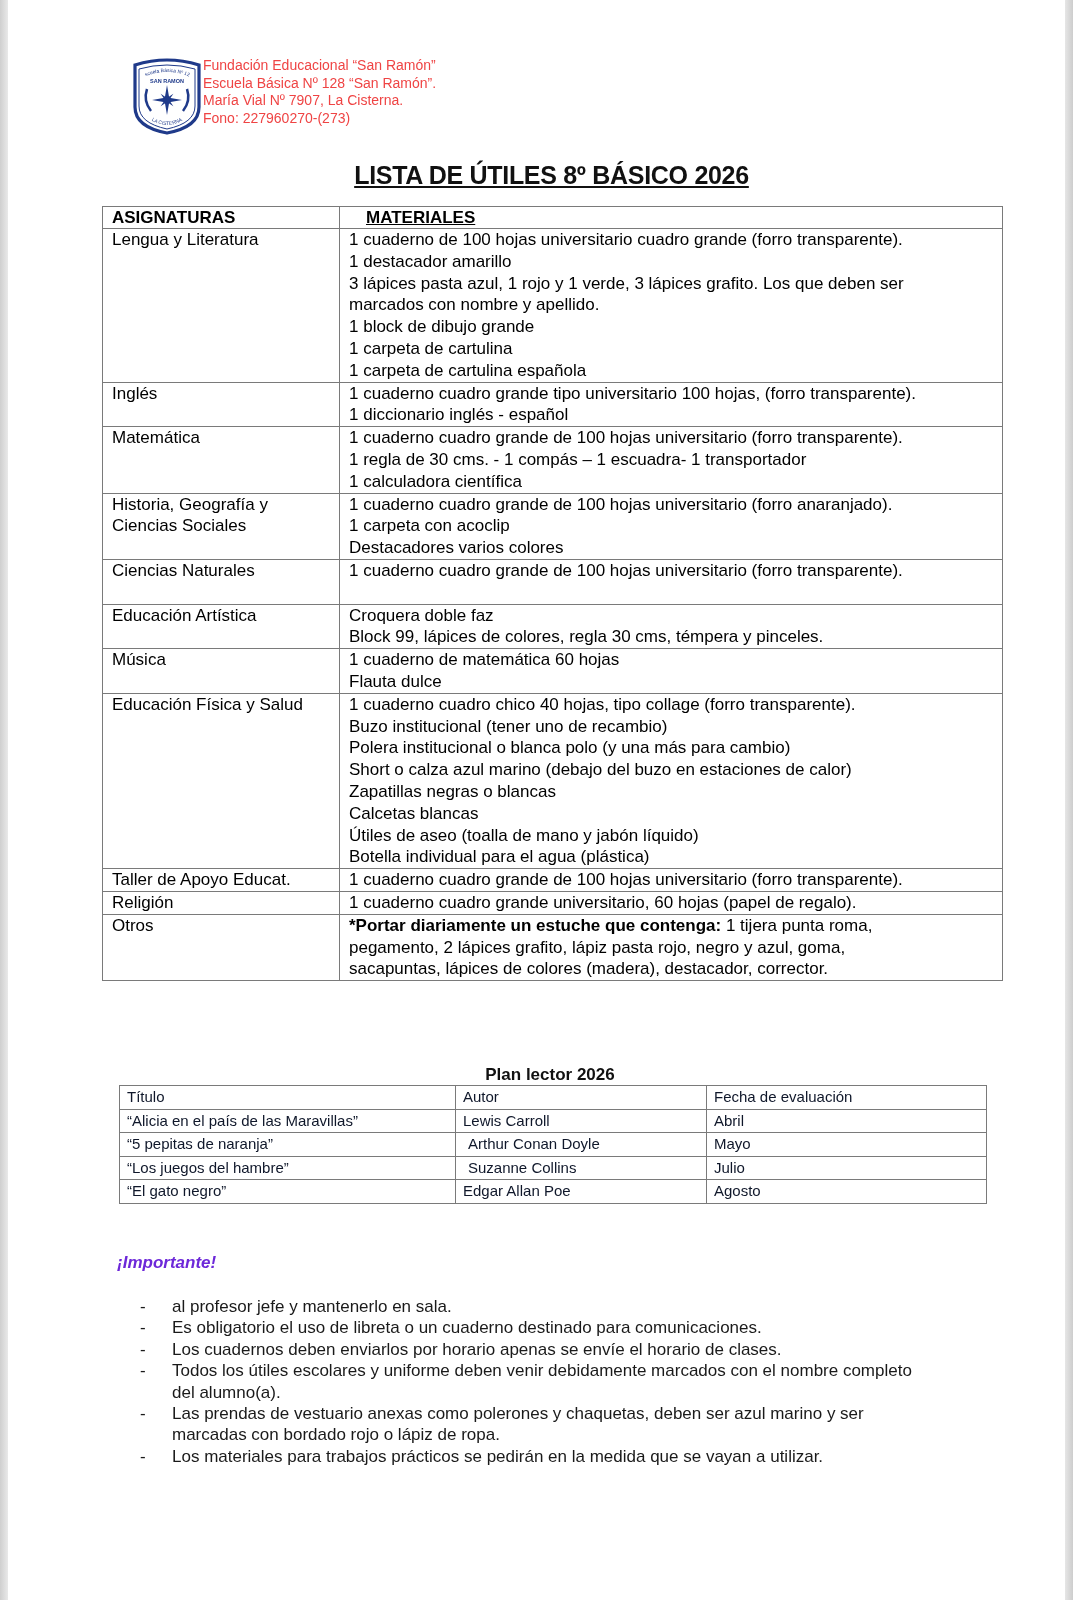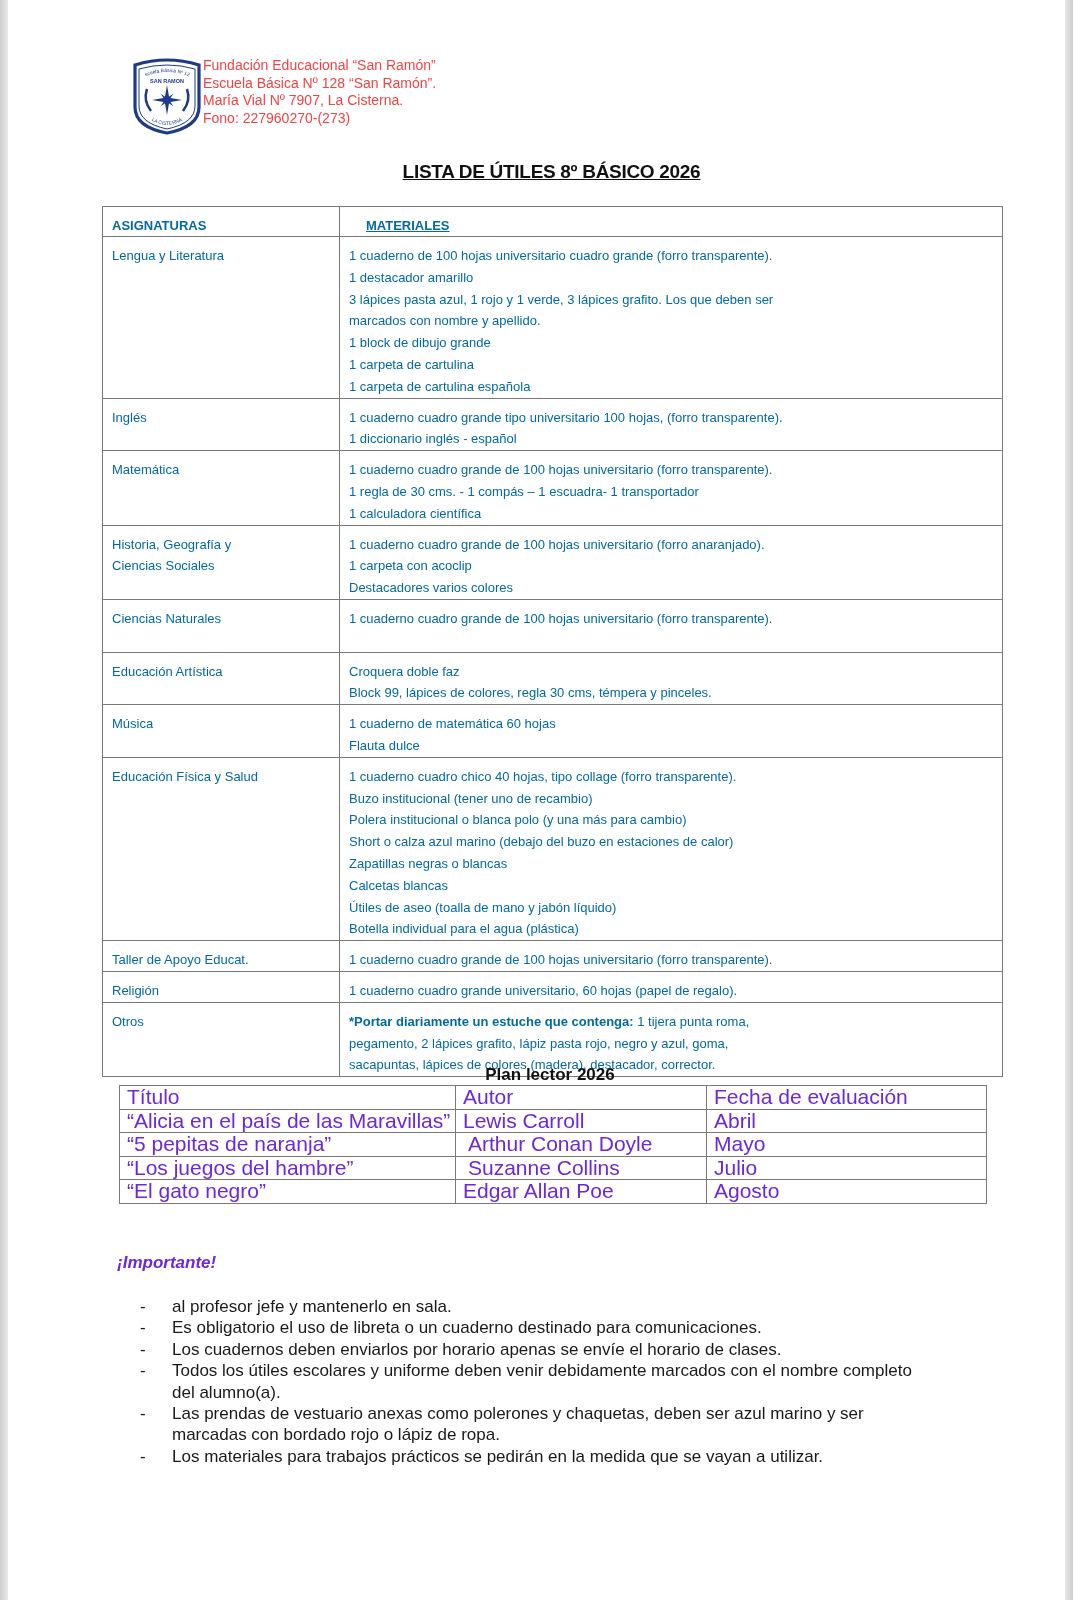--- a/index.html
+++ b/index.html
@@ -10,45 +10,45 @@
   }
   .edge-left { position: absolute; left: 0; top: 0; width: 8px; height: 1600px; background: linear-gradient(to right, #cfcfcf, #e9e9e9); }
   .edge-right { position: absolute; right: 0; top: 0; width: 8px; height: 1600px; background: linear-gradient(to right, #e6e6e6, #cdcdcd); }
 
   .header { position: absolute; left: 131px; top: 55px; height: 80px; }
   .logo { position: absolute; left: 0; top: 2px; width: 72px; height: 78px; }
   .header-lines { position: absolute; left: 72px; top: 2px; font-size: 14px; line-height: 17.5px; white-space: nowrap; color: #ef4444; }
 
   .doc-title {
     position: absolute; left: 0; width: 1073px; top: 161px; text-align: center;
-    font-family: "Liberation Sans", sans-serif; font-weight: bold; font-size: 19px;
+    font-family: "Liberation Sans", sans-serif; font-weight: bold; font-size: 25px;
     text-decoration: underline; letter-spacing: -0.3px; color: #111;
     padding-left: 30px; box-sizing: border-box;
   }
 
   table { border-collapse: collapse; }
   .main-table { position: absolute; left: 102px; top: 206px; width: 901px; }
   .main-table td, .main-table th {
-    border: 1.5px solid #7a7a7a; vertical-align: top; font-size: 13px; line-height: 21.8px;
-    padding: 8px 6px 0 9px; font-weight: normal; text-align: left; color: #0369a1;
+    border: 1.5px solid #7a7a7a; vertical-align: top; font-size: 17px; line-height: 21.8px;
+    padding: 0 6px 0 9px; font-weight: normal; text-align: left; color: #000000;
   }
   .main-table th { font-weight: bold; line-height: 21px; }
   .main-table .col1 { width: 221px; }
   .main-table th.col2 { padding-left: 26px; text-decoration: underline; }
   .main-table td.col2 { padding-left: 9px; }
   .line { display: block; white-space: nowrap; }
   .wrap { display: block; }
   .spacer-row { height: 21.8px; }
   .bold { font-weight: bold; }
 
   .plan-title { position: absolute; left: 0; width: 1100px; top: 1065px; text-align: center; font-weight: bold; font-size: 17px; color: #111; }
   .plan-table { position: absolute; left: 119px; top: 1085px; width: 868px; }
   .plan-table td {
-    border: 1.5px solid #7a7a7a; font-size: 21px; line-height: 22.5px; padding: 0 4px 0 7px;
-    white-space: nowrap; color: #6d28d9; vertical-align: top;
+    border: 1.5px solid #7a7a7a; font-size: 15px; line-height: 22.5px; padding: 0 4px 0 7px;
+    white-space: nowrap; color: #0f172a; vertical-align: top;
   }
   .plan-table .pc1 { width: 324px; }
   .plan-table .pc2 { width: 234px; }
   .plan-table tr.last td { border-right: none; }
   .plan-table tr.last td.pc1, .plan-table tr.last td.pc2 { border-right: 1.5px solid #7a7a7a; }
   .indent { padding-left: 12px !important; }
 
   .important-title { position: absolute; left: 117px; top: 1253px; font-weight: bold; font-style: italic; font-size: 17px; color: #6d28d9; }
   .notes { position: absolute; left: 140px; top: 1296px; width: 860px; margin: 0; padding: 0; list-style: none; }
   .notes li { position: relative; padding-left: 32px; font-size: 17px; line-height: 21.4px; color: #1a1a1a; }

